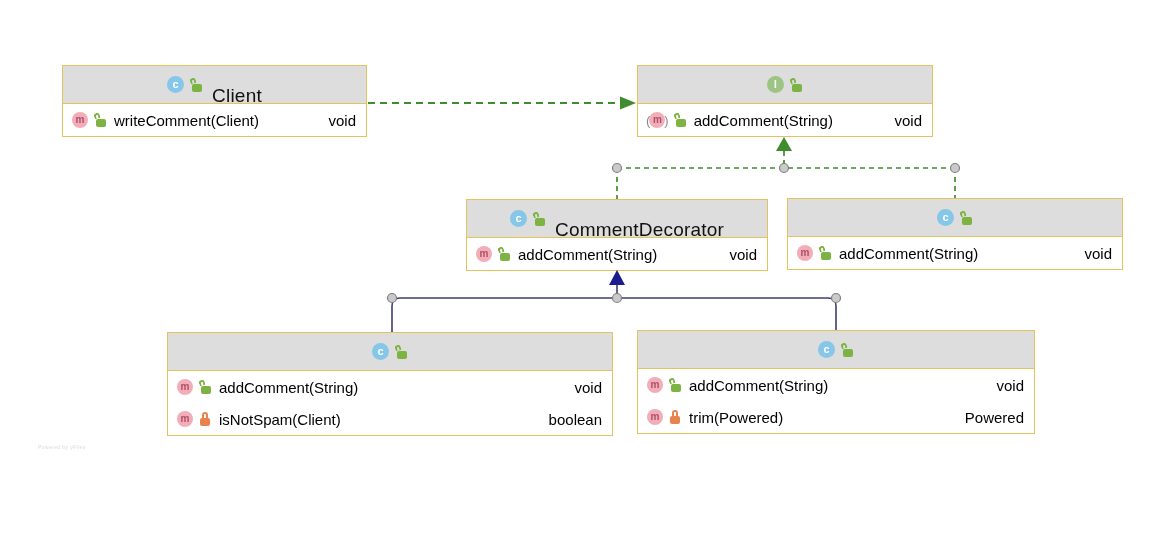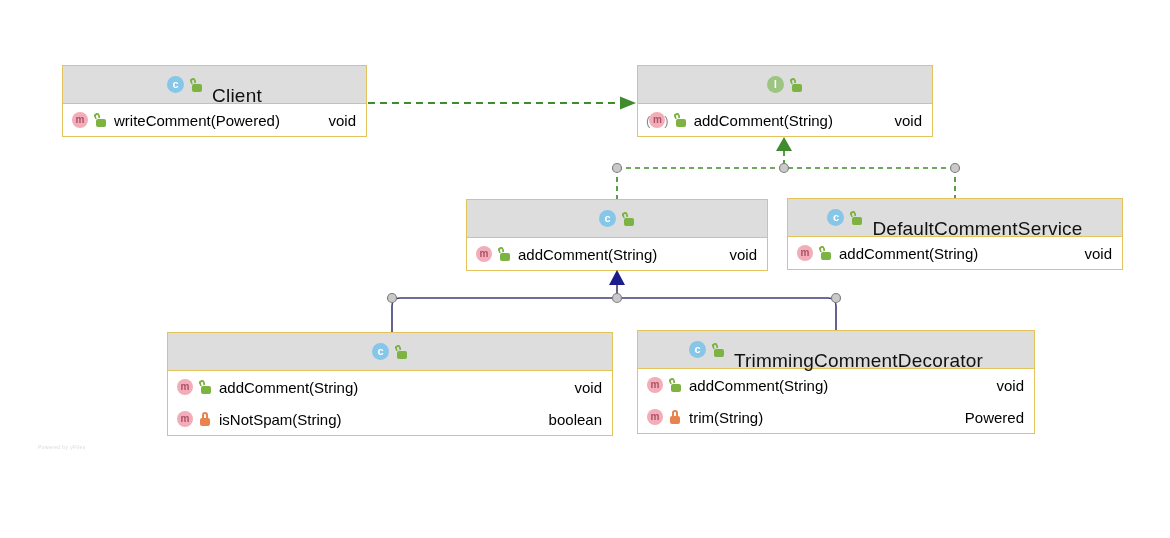--- a/index.html
+++ b/index.html
@@ -91,21 +91,21 @@
 
   <div class="node" style="left:62px;top:65px;width:305px;">
     <div class="hdr">
       <span class="cicon cls">c</span>
       <span class="lock open"></span>
       <span class="title">Client</span>
     </div>
     <div class="row">
       <span class="micon">m</span>
       <span class="lock open"></span>
-      <span class="mname">writeComment(Powered)</span>
+      <span class="mname">writeComment(Client)</span>
       <span class="mtype">void</span>
     </div>
   </div>
 
   <div class="node" style="left:637px;top:65px;width:296px;">
     <div class="hdr">
       <span class="cicon iface">I</span>
       <span class="lock open"></span>
     </div>
     <div class="row">
@@ -117,34 +117,34 @@
       <span class="lock open"></span>
       <span class="mname">addComment(String)</span>
       <span class="mtype">void</span>
     </div>
   </div>
 
   <div class="node" style="left:466px;top:199px;width:302px;">
     <div class="hdr">
       <span class="cicon cls">c</span>
       <span class="lock open"></span>
+      <span class="title">CommentDecorator</span>
     </div>
     <div class="row">
       <span class="micon">m</span>
       <span class="lock open"></span>
       <span class="mname">addComment(String)</span>
       <span class="mtype">void</span>
     </div>
   </div>
 
   <div class="node" style="left:787px;top:198px;width:336px;">
     <div class="hdr">
       <span class="cicon cls">c</span>
       <span class="lock open"></span>
-      <span class="title">DefaultCommentService</span>
     </div>
     <div class="row">
       <span class="micon">m</span>
       <span class="lock open"></span>
       <span class="mname">addComment(String)</span>
       <span class="mtype">void</span>
     </div>
   </div>
 
   <div class="node" style="left:167px;top:332px;width:446px;">
@@ -154,39 +154,38 @@
     </div>
     <div class="row">
       <span class="micon">m</span>
       <span class="lock open"></span>
       <span class="mname">addComment(String)</span>
       <span class="mtype">void</span>
     </div>
     <div class="row">
       <span class="micon">m</span>
       <span class="lock closed"></span>
-      <span class="mname">isNotSpam(String)</span>
+      <span class="mname">isNotSpam(Client)</span>
       <span class="mtype">boolean</span>
     </div>
   </div>
 
   <div class="node" style="left:637px;top:330px;width:398px;">
     <div class="hdr">
       <span class="cicon cls">c</span>
       <span class="lock open"></span>
-      <span class="title">TrimmingCommentDecorator</span>
     </div>
     <div class="row">
       <span class="micon">m</span>
       <span class="lock open"></span>
       <span class="mname">addComment(String)</span>
       <span class="mtype">void</span>
     </div>
     <div class="row">
       <span class="micon">m</span>
       <span class="lock closed"></span>
-      <span class="mname">trim(String)</span>
+      <span class="mname">trim(Powered)</span>
       <span class="mtype">Powered</span>
     </div>
   </div>
 
   <div class="watermark">Powered by yFiles</div>
 </div>
 
 </body></html>

